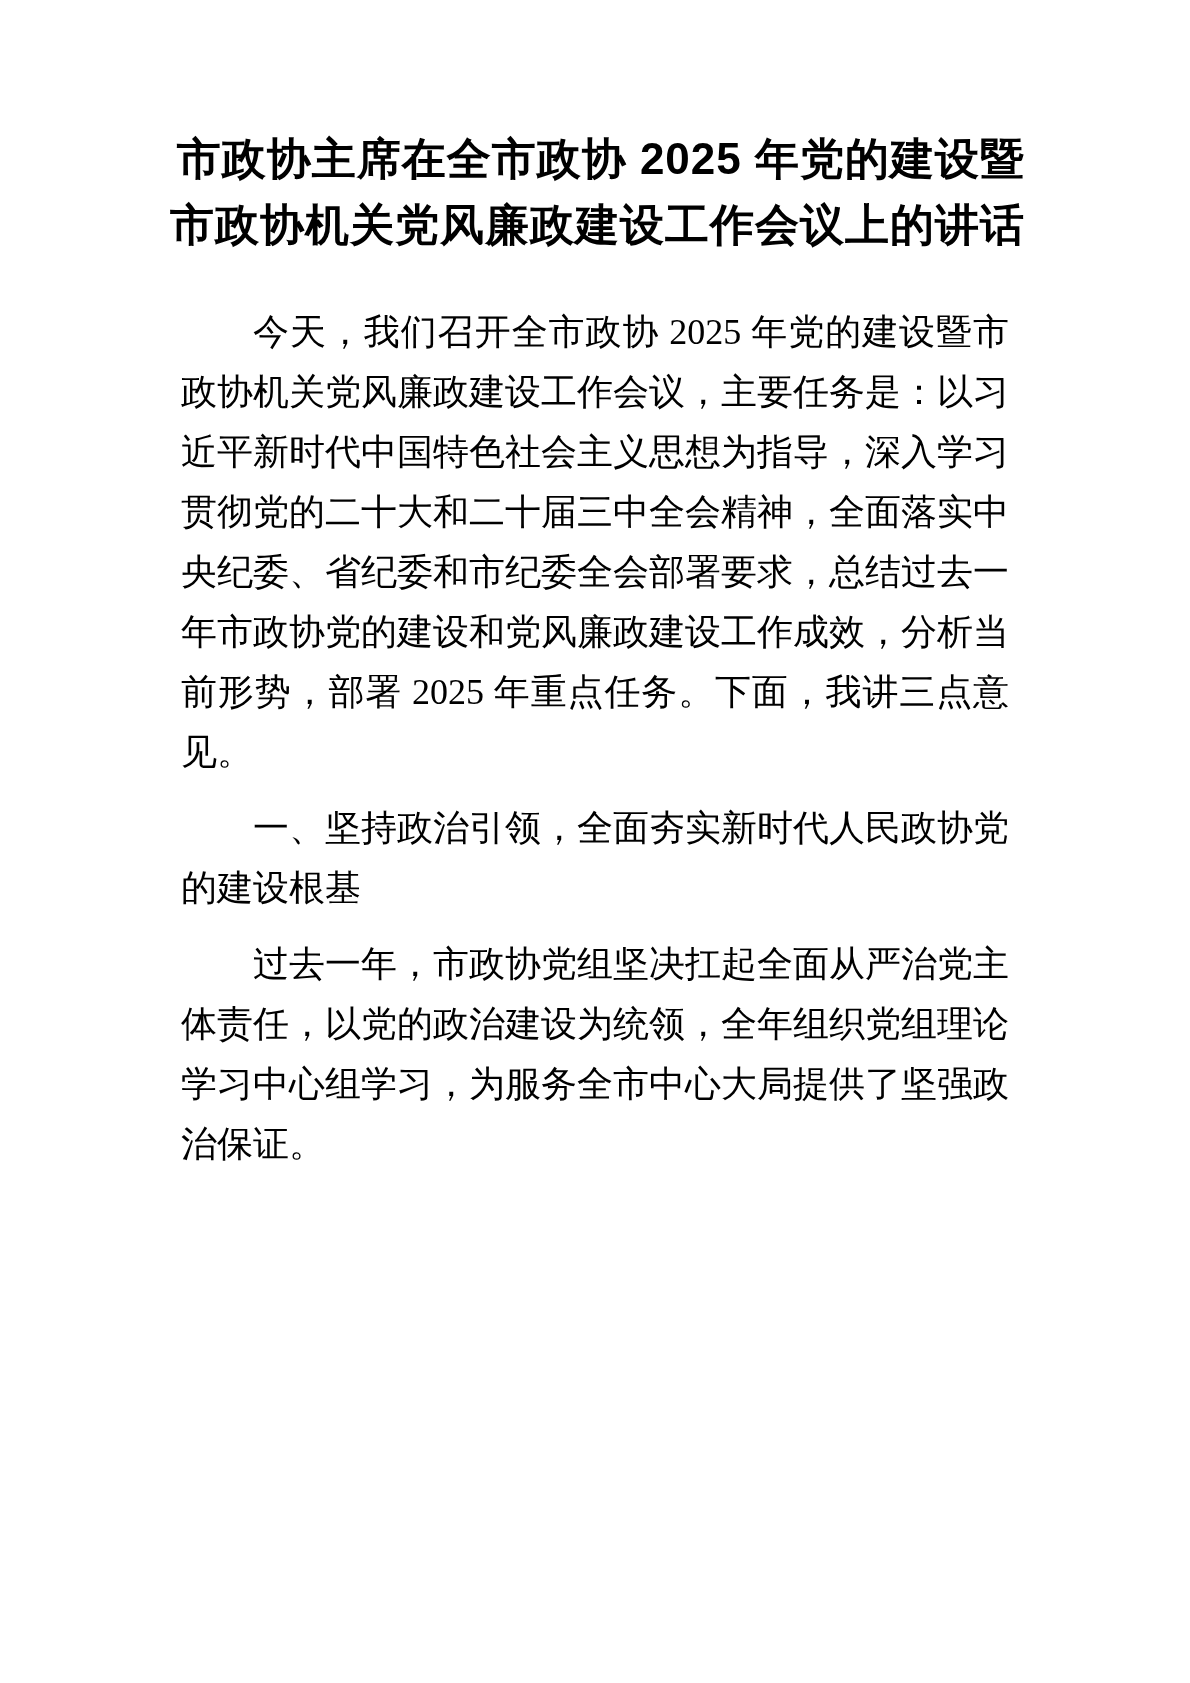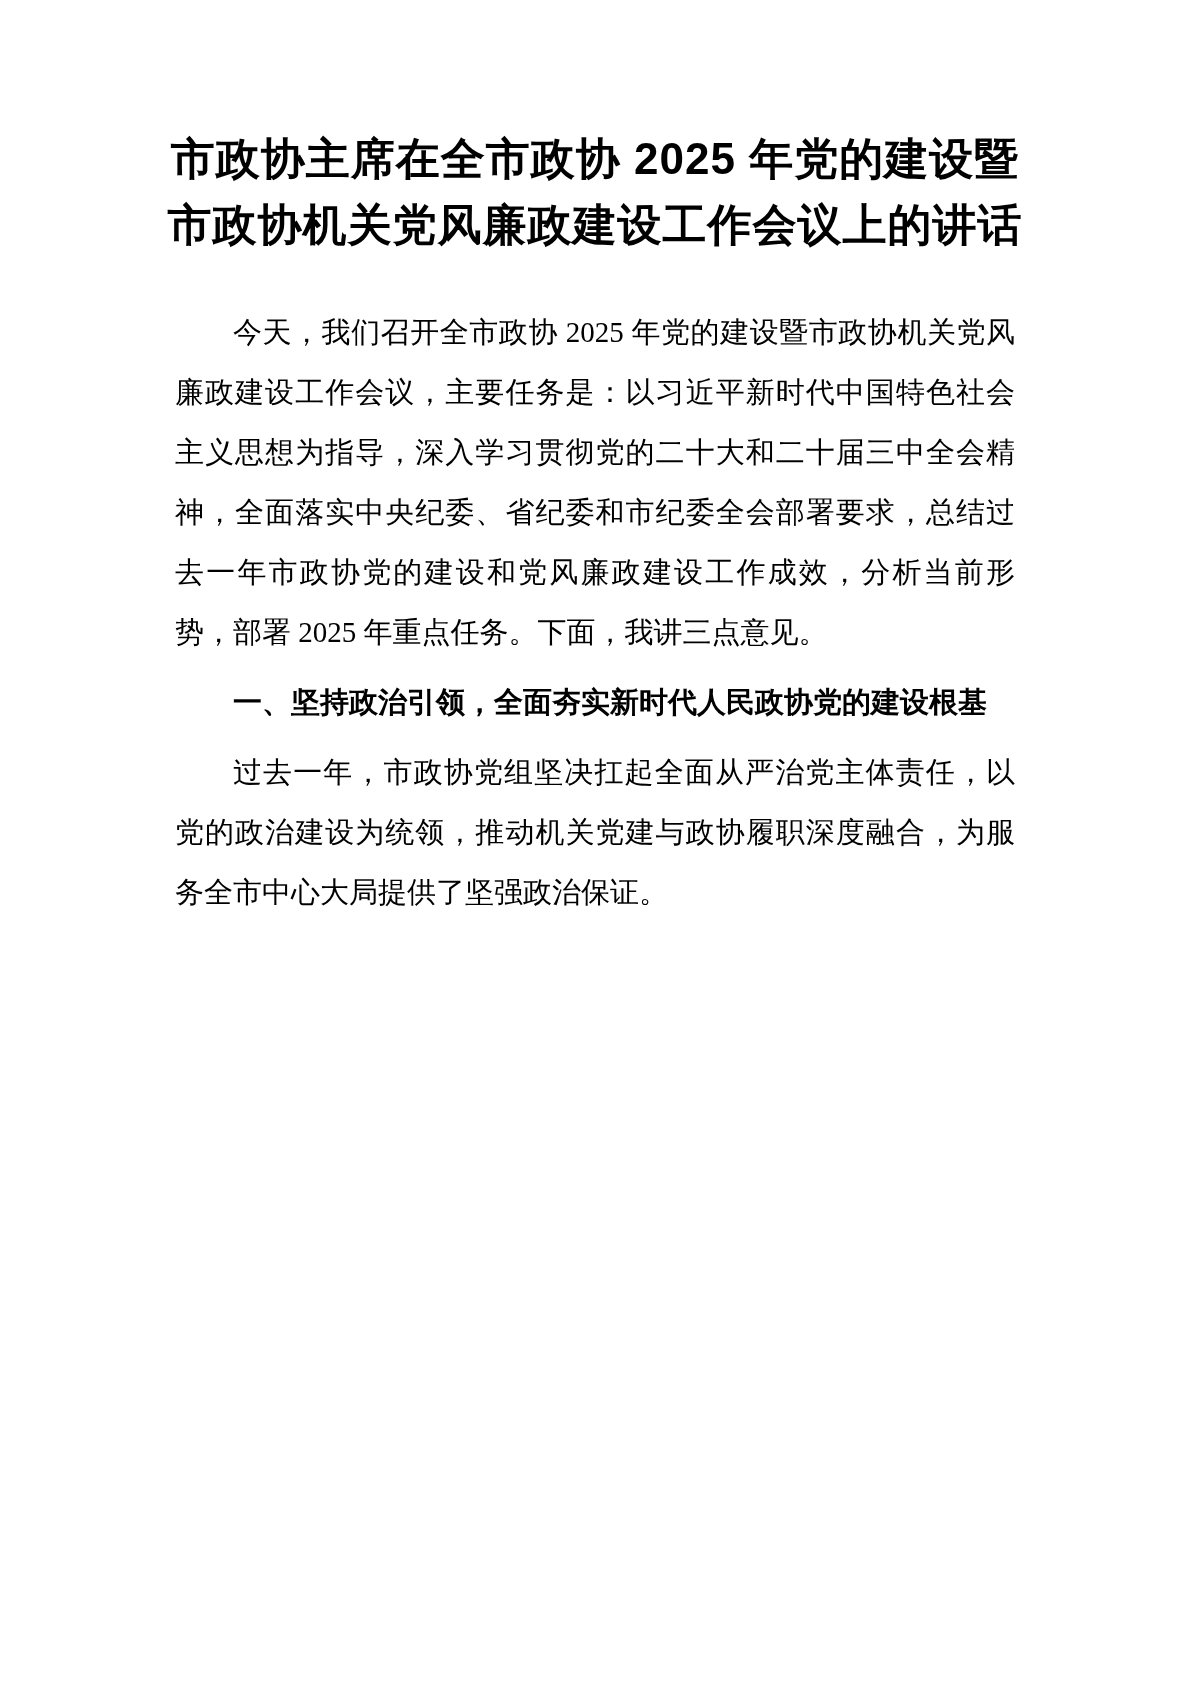--- a/index.html
+++ b/index.html
@@ -17,43 +17,43 @@
     overflow: hidden;
     box-sizing: border-box;
     padding: 126px 165px 0 165px;
     font-family: "Liberation Serif", "DejaVu Serif", serif;
   }
   .doc-title {
     font-family: "Liberation Sans", "DejaVu Sans", sans-serif;
     font-weight: 700;
     font-size: 44px;
     line-height: 66px;
-    text-align: center;
+    text-align: right;
     letter-spacing: 1px;
     margin: 0;
   }
   .doc-body {
     margin-top: 44px;
   }
   .para {
-    font-size: 29px;
+    font-size: 36px;
     line-height: 60px;
     text-align: justify;
     text-indent: 2em;
-    margin: 10px;
+    margin: 16px;
     word-break: break-all;
   }
   .para.heading {
-    font-weight: 700;
+    font-weight: 400;
   }
 </style>
 </head>
 <body>
 
 <div class="page">
   <h1 class="doc-title">市政协主席在全市政协 2025 年党的建设暨市政协机关党风廉政建设工作会议上的讲话</h1>
 
   <div class="doc-body">
     <p class="para">今天，我们召开全市政协 2025 年党的建设暨市政协机关党风廉政建设工作会议，主要任务是：以习近平新时代中国特色社会主义思想为指导，深入学习贯彻党的二十大和二十届三中全会精神，全面落实中央纪委、省纪委和市纪委全会部署要求，总结过去一年市政协党的建设和党风廉政建设工作成效，分析当前形势，部署 2025 年重点任务。下面，我讲三点意见。</p>
     <p class="para heading">一、坚持政治引领，全面夯实新时代人民政协党的建设根基</p>
-    <p class="para">过去一年，市政协党组坚决扛起全面从严治党主体责任，以党的政治建设为统领，推动机关党建与政协履职深度融合，为服务全市中心大局提供了坚强政治保证。</p>
+    <p class="para">过去一年，市政协党组坚决扛起全面从严治党主体责任，以党的政治建设为统领，全年组织党组理论学习中心组学习，为服务全市中心大局提供了坚强政治保证。</p>
   </div>
 </div>
 
 </body></html>

